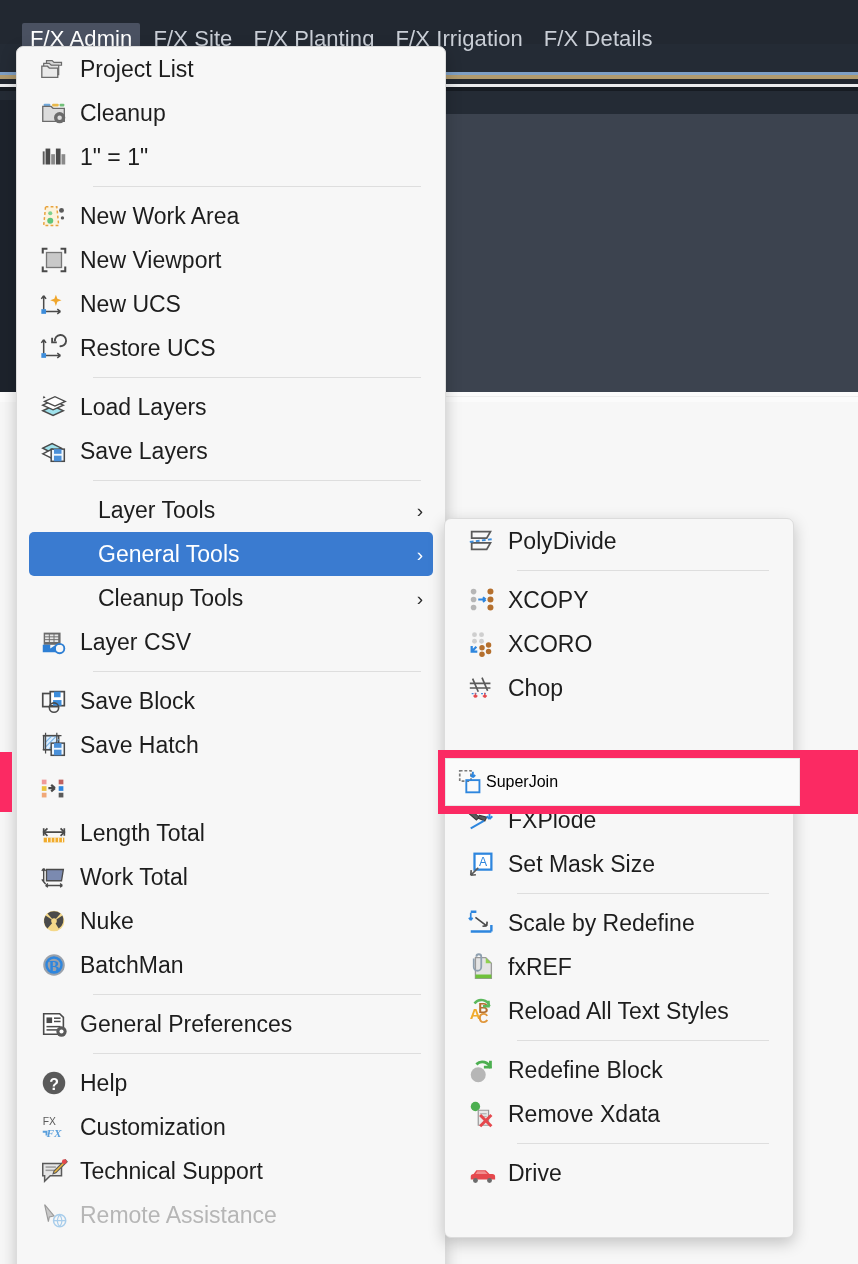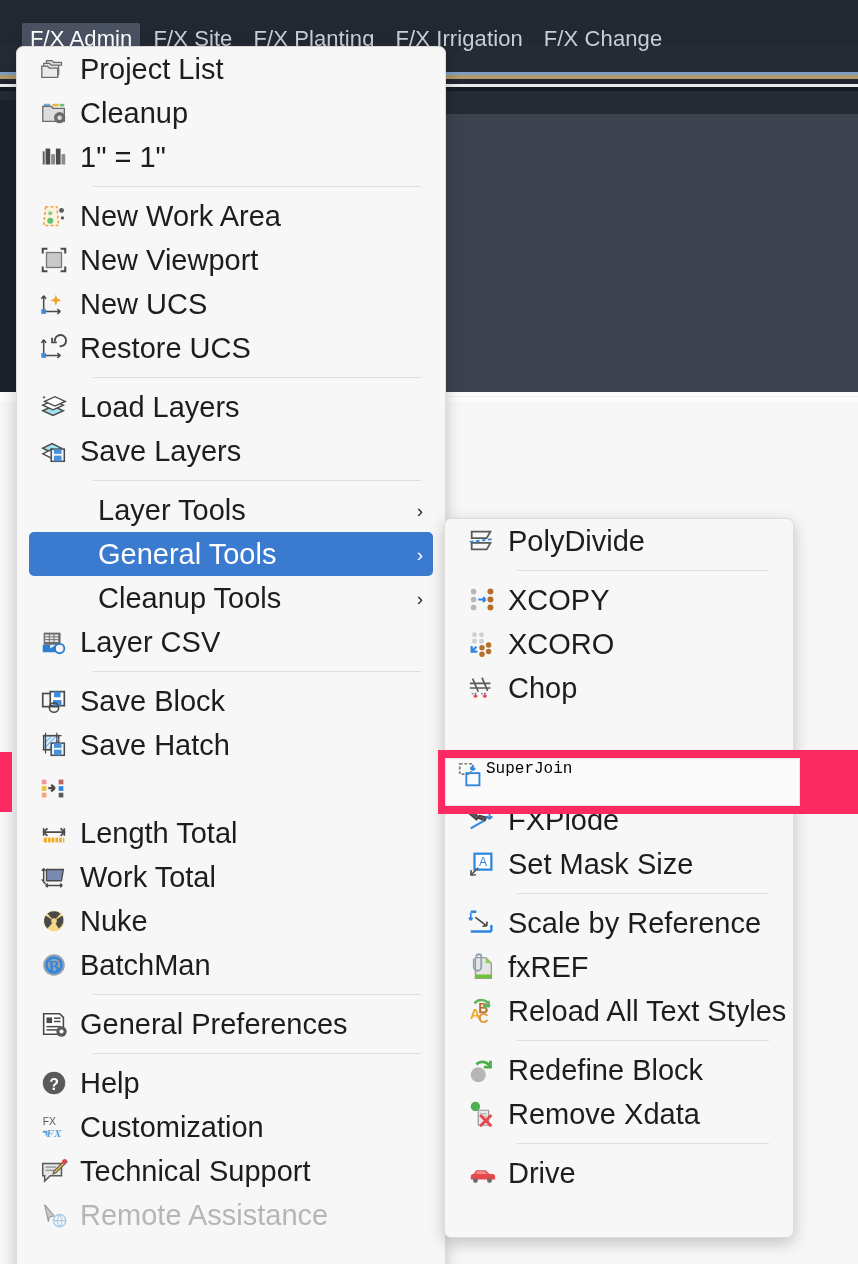--- a/index.html
+++ b/index.html
@@ -44,39 +44,39 @@
   #sub-menu{left:444px;top:518px;width:350px;height:720px;}
 
   .menu-item{
     position:relative;display:flex;align-items:center;height:44px;box-sizing:border-box;
     padding-left:14px;
   }
   .menu-item .mi-icon{
     width:46px;min-width:46px;height:34px;display:flex;align-items:center;justify-content:center;
   }
   .menu-item .mi-label{
-    font-size:29px;color:#1d1d1d;white-space:nowrap;line-height:1;padding-left:3px;
+    font-size:23px;color:#1d1d1d;white-space:nowrap;line-height:1;padding-left:3px;
   }
   .menu-item.selected{background:#3a7bd0;border-radius:5px;margin:0 12px 0 12px;padding-left:2px;}
   .menu-item.selected .mi-label{color:#ffffff;text-align:center;}
   .menu-item.disabled .mi-label{color:#b6b6b6;}
   .menu-item.noicon .mi-label{padding-left:67px;}
   .mi-arrow{position:absolute;right:22px;top:50%;transform:translateY(-50%);
             font-size:19px;color:#2b2b2b;line-height:1;}
   .menu-item.selected .mi-arrow{color:#fff;right:10px;}
   .separator{height:1px;background:#dedede;margin:7px 24px 7px 76px;}
   #sub-menu .separator{margin:7px 24px 7px 72px;}
 
   
   #annot-outer{position:absolute;left:438px;top:750px;width:420px;height:64px;background:#fb2a63;z-index:60;}
   #annot-left{position:absolute;left:0px;top:752px;width:12px;height:60px;background:#fb2a63;z-index:60;}
   #annot-inner{position:absolute;left:445px;top:758px;width:355px;height:48px;background:#fafafa;
                border:1px solid #e6e6e6;box-sizing:border-box;z-index:61;}
   #annot-row{position:absolute;left:446px;top:760px;width:352px;height:44px;z-index:62;
-             display:flex;padding-left:10px;box-sizing:border-box;font-family:Liberation Mono, monospace;}
+             display:flex;align-items:center;padding-left:10px;box-sizing:border-box;}
 
   
   svg{display:block;}
 </style>
 </head>
 <body>
 
 <div id="app-bg">
   <div class="bg-lower"></div>
   <div class="bg-lower-white"></div>
@@ -91,21 +91,21 @@
   <div class="bg-strip bg-band2"></div>
   <div class="bg-strip bg-canvas"></div>
   <div class="bg-dark-mid"></div>
 </div>
 
 <div id="menubar">
     <div class="menubar-item active">F/X Admin</div>
     <div class="menubar-item">F/X Site</div>
     <div class="menubar-item">F/X Planting</div>
     <div class="menubar-item">F/X Irrigation</div>
-    <div class="menubar-item">F/X Change</div>
+    <div class="menubar-item">F/X Details</div>
   </div>
 
 <div id="main-menu" class="menu-panel">
     <div class="menu-item">
       <span class="mi-icon">
         <svg width="30" height="30" viewBox="0 0 32 32">
           <path d="M8 7h6l2 2h8v3H8z" fill="#d8d8d8" stroke="#6b6b6b" stroke-width="1.3"></path>
           <path d="M5 10h6l2 2h8v10H5z" fill="#e2e2e2" stroke="#6b6b6b" stroke-width="1.3"></path>
           <path d="M3 13h6l2 2h9v10H3z" fill="#eaeaea" stroke="#6b6b6b" stroke-width="1.4"></path>
         </svg>
@@ -499,21 +499,21 @@
     </div>
     <div class="separator"></div>
     <div class="menu-item">
       <span class="mi-icon">
         <svg width="30" height="30" viewBox="0 0 32 32">
           <path d="M4 5v8M4 13l-2-2.5M4 13l2-2.5" stroke="#2e86de" stroke-width="1.8" fill="none"></path>
           <path d="M4 4h6M4 25h22M26 25v-7" stroke="#2e86de" stroke-width="2.6" fill="none"></path>
           <path d="M9 10l12 9M21 19l-4.5.5M21 19l.5-4.5" stroke="#4a4a4a" stroke-width="1.8" fill="none"></path>
         </svg>
       </span>
-      <span class="mi-label">Scale by Reference</span>
+      <span class="mi-label">Scale by Redefine</span>
     </div>
     <div class="menu-item">
       <span class="mi-icon">
         <svg width="30" height="30" viewBox="0 0 32 32">
           <path d="M9 6h11l6 6v16H9z" fill="#e4e4e4" stroke="#9a9a9a" stroke-width="1.4"></path>
           <path d="M20 6l6 6h-6z" fill="#8fd14f"></path>
           <rect x="9" y="24" width="17" height="4" fill="#6fc13a"></rect>
           <path d="M10 5a2.6 2.6 0 015.2 0v11a4 4 0 11-8 0V7" fill="none" stroke="#8fa0b0" stroke-width="1.9"></path>
         </svg>
       </span>

